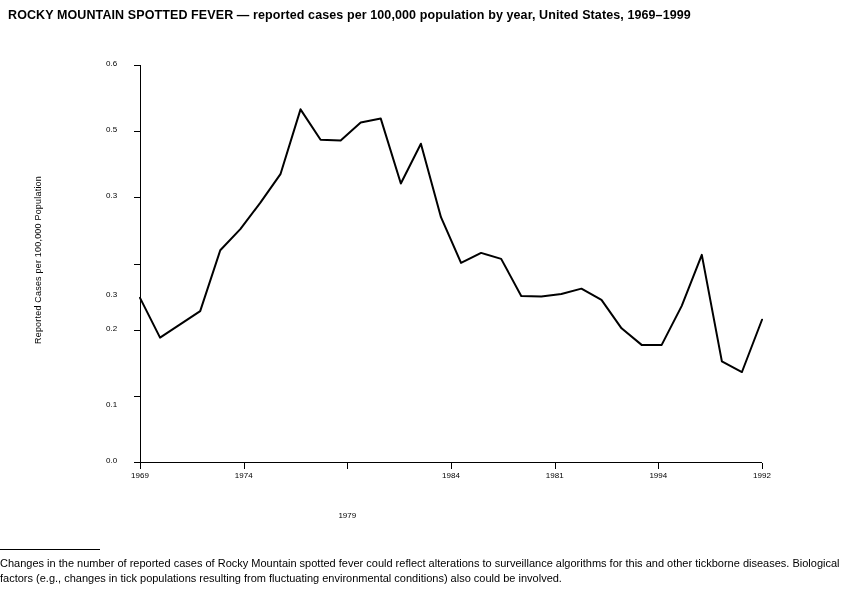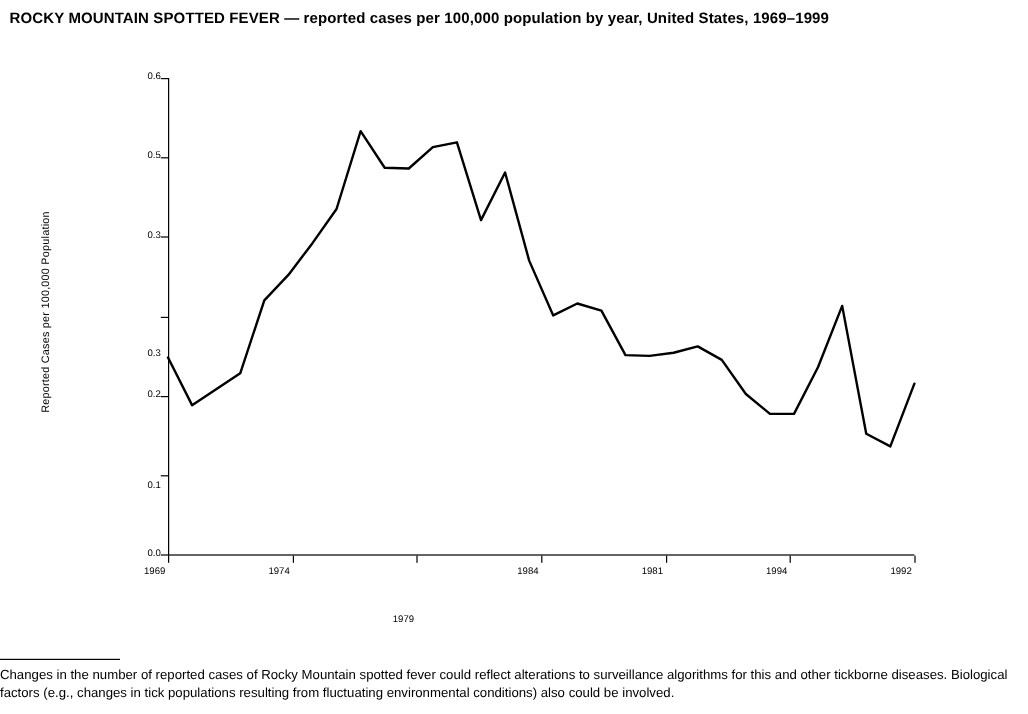--- a/index.html
+++ b/index.html
@@ -52,21 +52,21 @@
   #x-axis {
     left: 140px;
     top: 422px;
     width: 622px;
     height: 1.2px;
   }
   .y-tick-label {
     position: absolute;
     right: 0;
     width: 28px;
-    text-align: right;
+    text-align: left;
     font-size: 8px;
     color: #000;
     line-height: 1;
   }
   .y-tick-wrap {
     position: absolute;
     left: 104px;
     width: 30px;
     height: 10px;
   }
@@ -82,20 +82,21 @@
     top: 423px;
     width: 1.2px;
     height: 6px;
     background: #000;
   }
   .x-tick-label {
     position: absolute;
     top: 432px;
     width: 40px;
     margin-left: -20px;
+    text-align: center;
     font-size: 8px;
     line-height: 1;
   }
   #y-axis-title {
     position: absolute;
     left: -62px;
     top: 215px;
     width: 200px;
     text-align: center;
     font-size: 9px;

